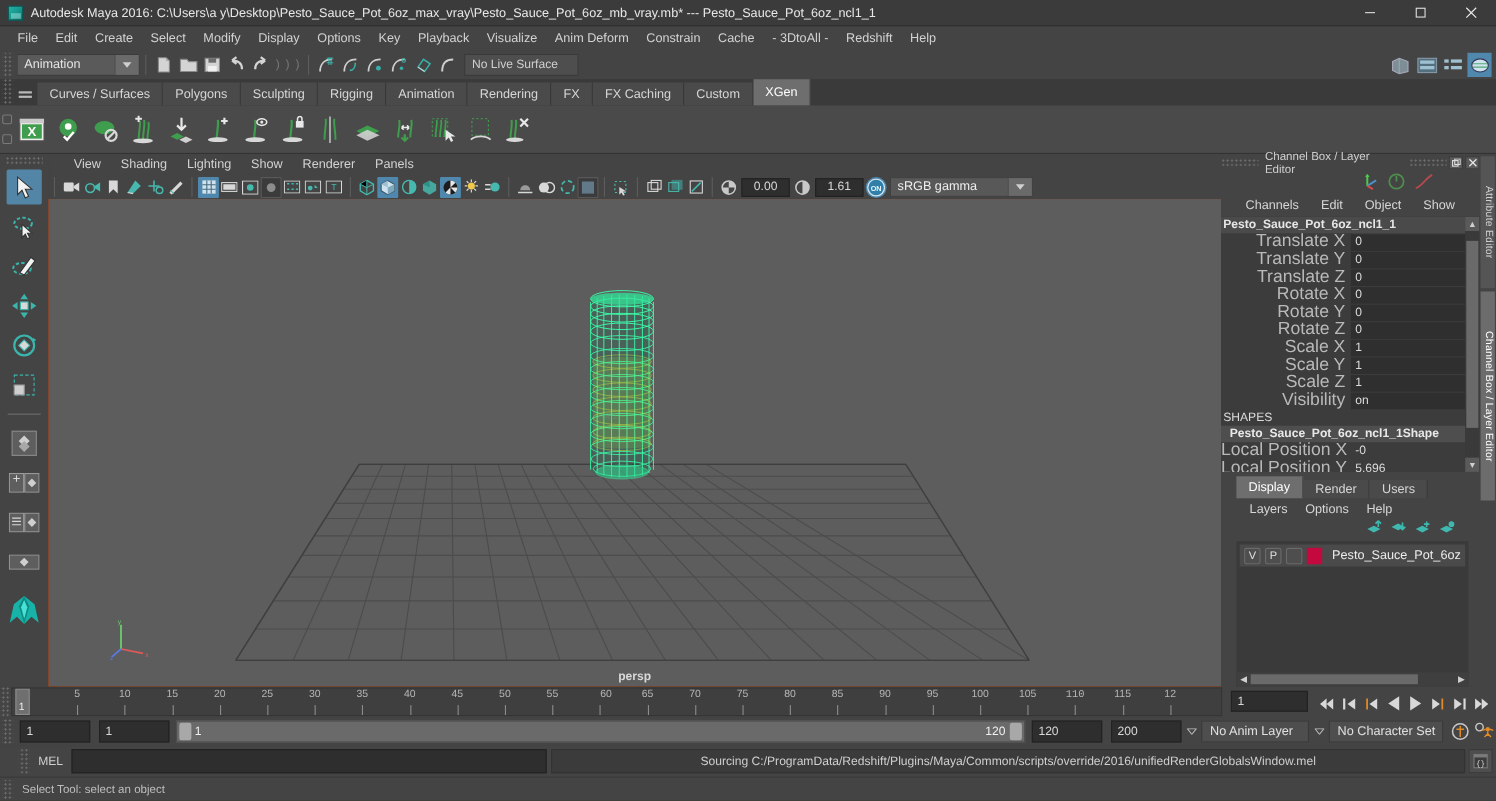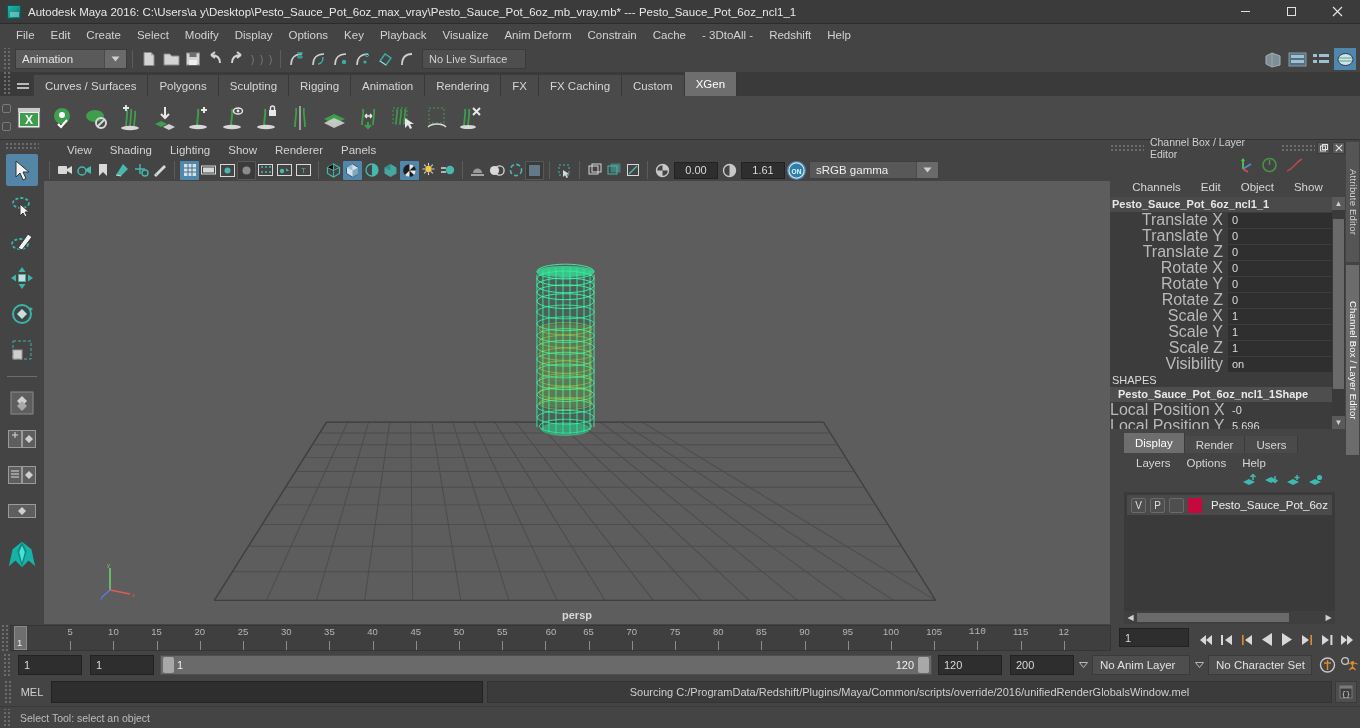--- a/index.html
+++ b/index.html
@@ -222,21 +222,21 @@
   .rangebar .h2{ position:absolute; right:2px;}
   .rangebar .t1{ position:absolute; left:16px; font-size:11px;color:#f0f0f0;}
   .rangebar .t2{ position:absolute; right:17px; font-size:11px;color:#f0f0f0;}
   .dcombo{ height:20px; background:#4e4e4e;border:1px solid #3a3a3a;color:#e0e0e0;
     font-size:11.5px;display:flex;align-items:center;padding-left:7px;}
   .darrow{ width:18px;height:20px;display:flex;align-items:center;justify-content:center;
     color:#b8b8b8;font-size:8px;}
 
   
   .cmdrow{ height:28px;background:#444;display:flex;align-items:center;flex:0 0 28px;
-    padding-left:3px;}
+    padding-left:17px;}
   .cl-grip{ width:10px;height:24px;flex:0 0 10px;
     background-image:radial-gradient(#6b6b6b 1px,transparent 1px);background-size:4px 4px;
     background-position:1px 4px;}
   .mel-lab{ width:38px;text-align:center;font-size:11px;color:#d0d0d0;flex:0 0 38px;}
   .cl-input{ flex:0 0 432px; height:22px;background:#2e2e2e;border:1px solid #222;}
   .cl-resp{ flex:1 1 auto; height:22px;background:#3b3b3b;border:1px solid #333;
     display:flex;align-items:center;justify-content:center;color:#cfcfcf;font-size:11px;
     margin-left:4px; overflow:hidden; white-space:nowrap;}
   .cl-btn{ width:22px;height:22px;flex:0 0 22px;background:#4e4e4e;border:1px solid #3a3a3a;
     margin:0 3px; display:flex;align-items:center;justify-content:center;

